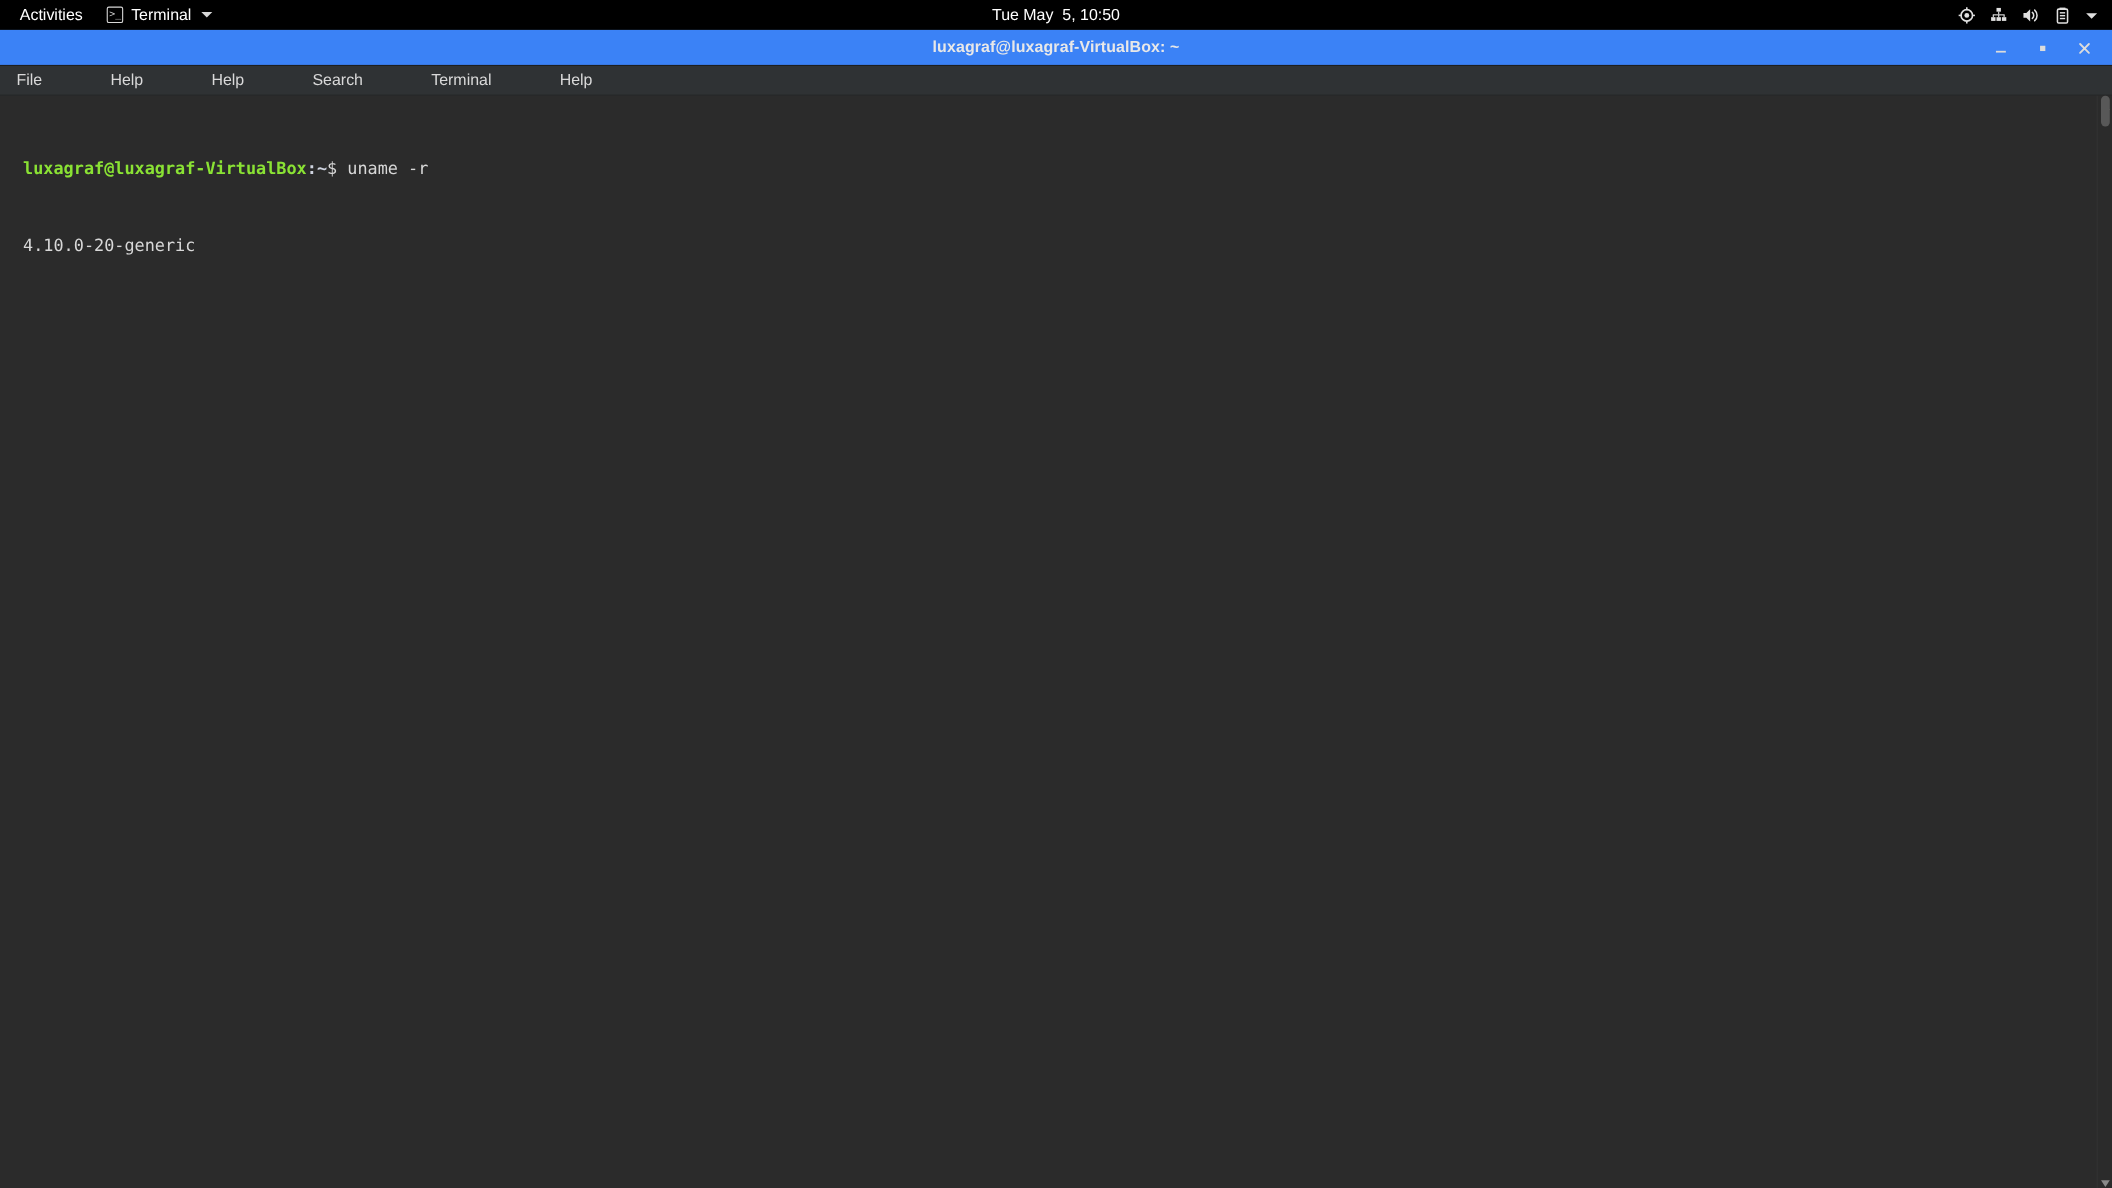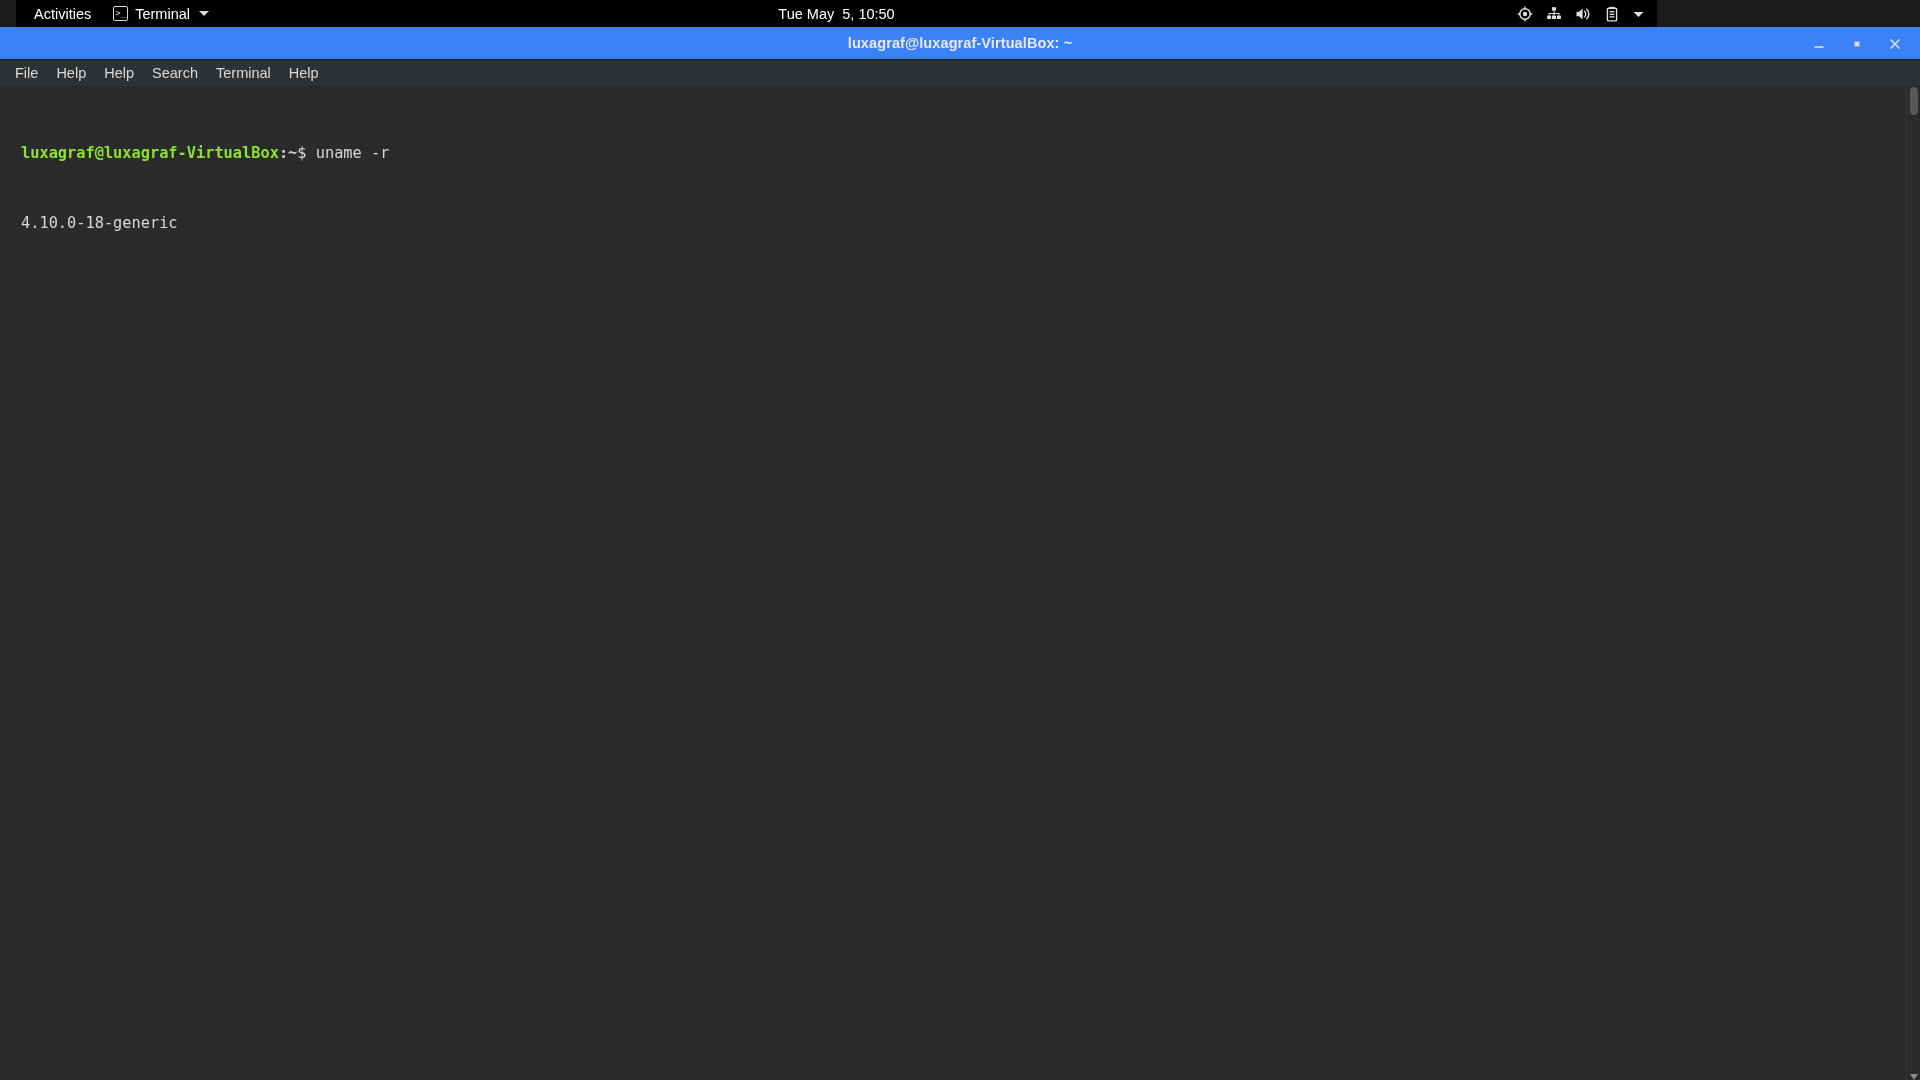--- a/index.html
+++ b/index.html
@@ -7,27 +7,26 @@
   html, body {
     width:1920px; height:1080px;
     background:#1b1b1b;
     font-family:"Liberation Sans", sans-serif;
     overflow:hidden;
   }
 
   
   #top-bar{
     position:absolute; top:0; left:0;
-    width:1641px; height:27px;
+    width:1920px; height:27px;
     background:#000000;
     display:flex; align-items:center;
     color:#e6e6e6;
     font-size:14.5px;
     z-index:50;
-    margin-left:16px;
   }
   #activities{
     padding:0 12px 0 18px;
     height:27px; display:flex; align-items:center;
     color:#ffffff; font-size:14.5px;
   }
   #app-menu{
     display:flex; align-items:center; gap:7px;
     padding:0 10px; height:27px;
     color:#ffffff; font-size:14.5px;
@@ -83,20 +82,21 @@
   .wbtn svg{display:block;}
 
   
   #menubar{
     height:27px; width:100%;
     background:#2f3234;
     border-bottom:1px solid #242627;
     display:flex; align-items:center;
     padding-left:6px;
     flex:0 0 27px;
+    gap:44px;
   }
   .menu-item{
     color:#d9d9d9; font-size:14.5px;
     padding:0 9px; height:27px;
     display:flex; align-items:center;
     white-space:nowrap;
   }
 
   
   #term-wrap{
@@ -243,21 +243,21 @@
     <div class="menu-item">Search</div>
     <div class="menu-item">Terminal</div>
     <div class="menu-item">Help</div>
   </div>
 
   <div id="term-wrap">
     <div id="term">
 
       <div class="line"><span class="prompt-user">luxagraf@luxagraf-VirtualBox</span><span class="prompt-path">:~</span><span class="prompt-dollar">$</span><span class="cmd"> uname -r</span></div>
 
-      <div class="line"><span class="out">4.10.0-18-generic</span></div>
+      <div class="line"><span class="out">4.10.0-20-generic</span></div>
 
 
     </div>
 
     <div id="scrollbar">
       <div id="scroll-up">
         <svg width="10" height="10" viewBox="0 0 10 10">
             <path d="M5 2 L9 8 L1 8 Z" fill="#8a8a8a"></path>
           </svg>
       </div>

